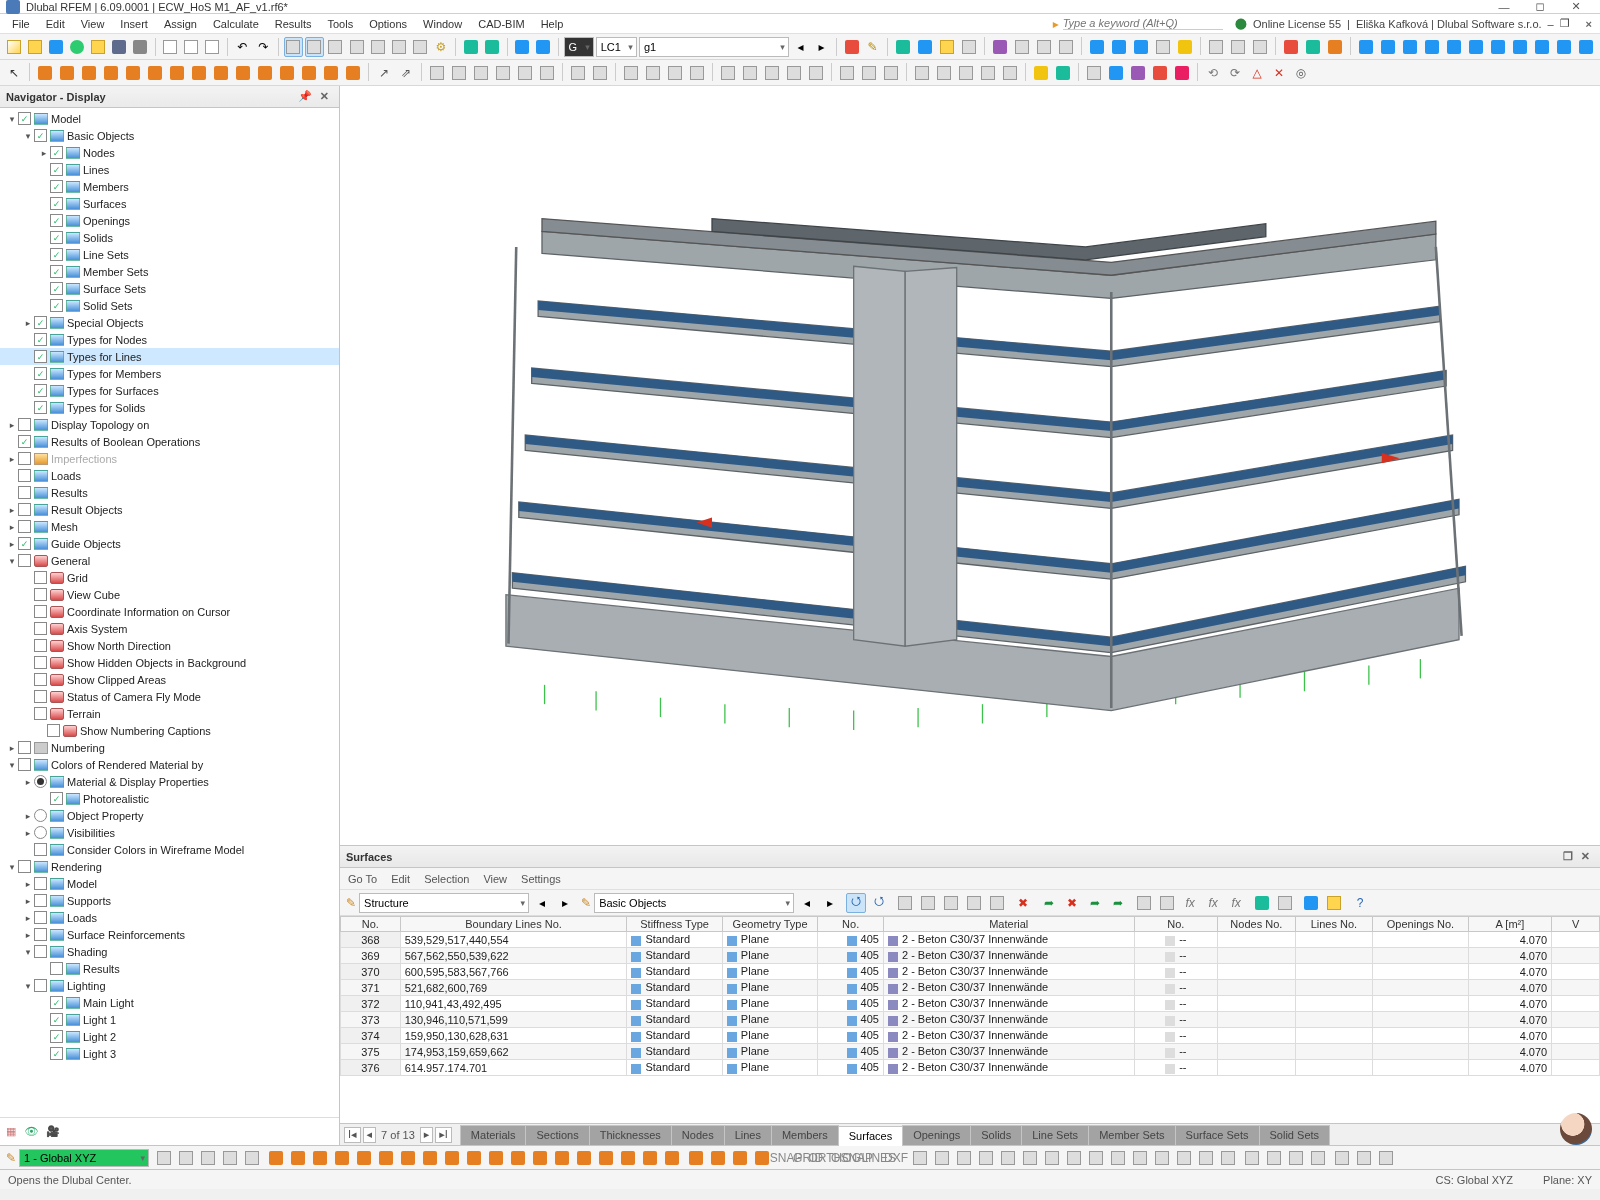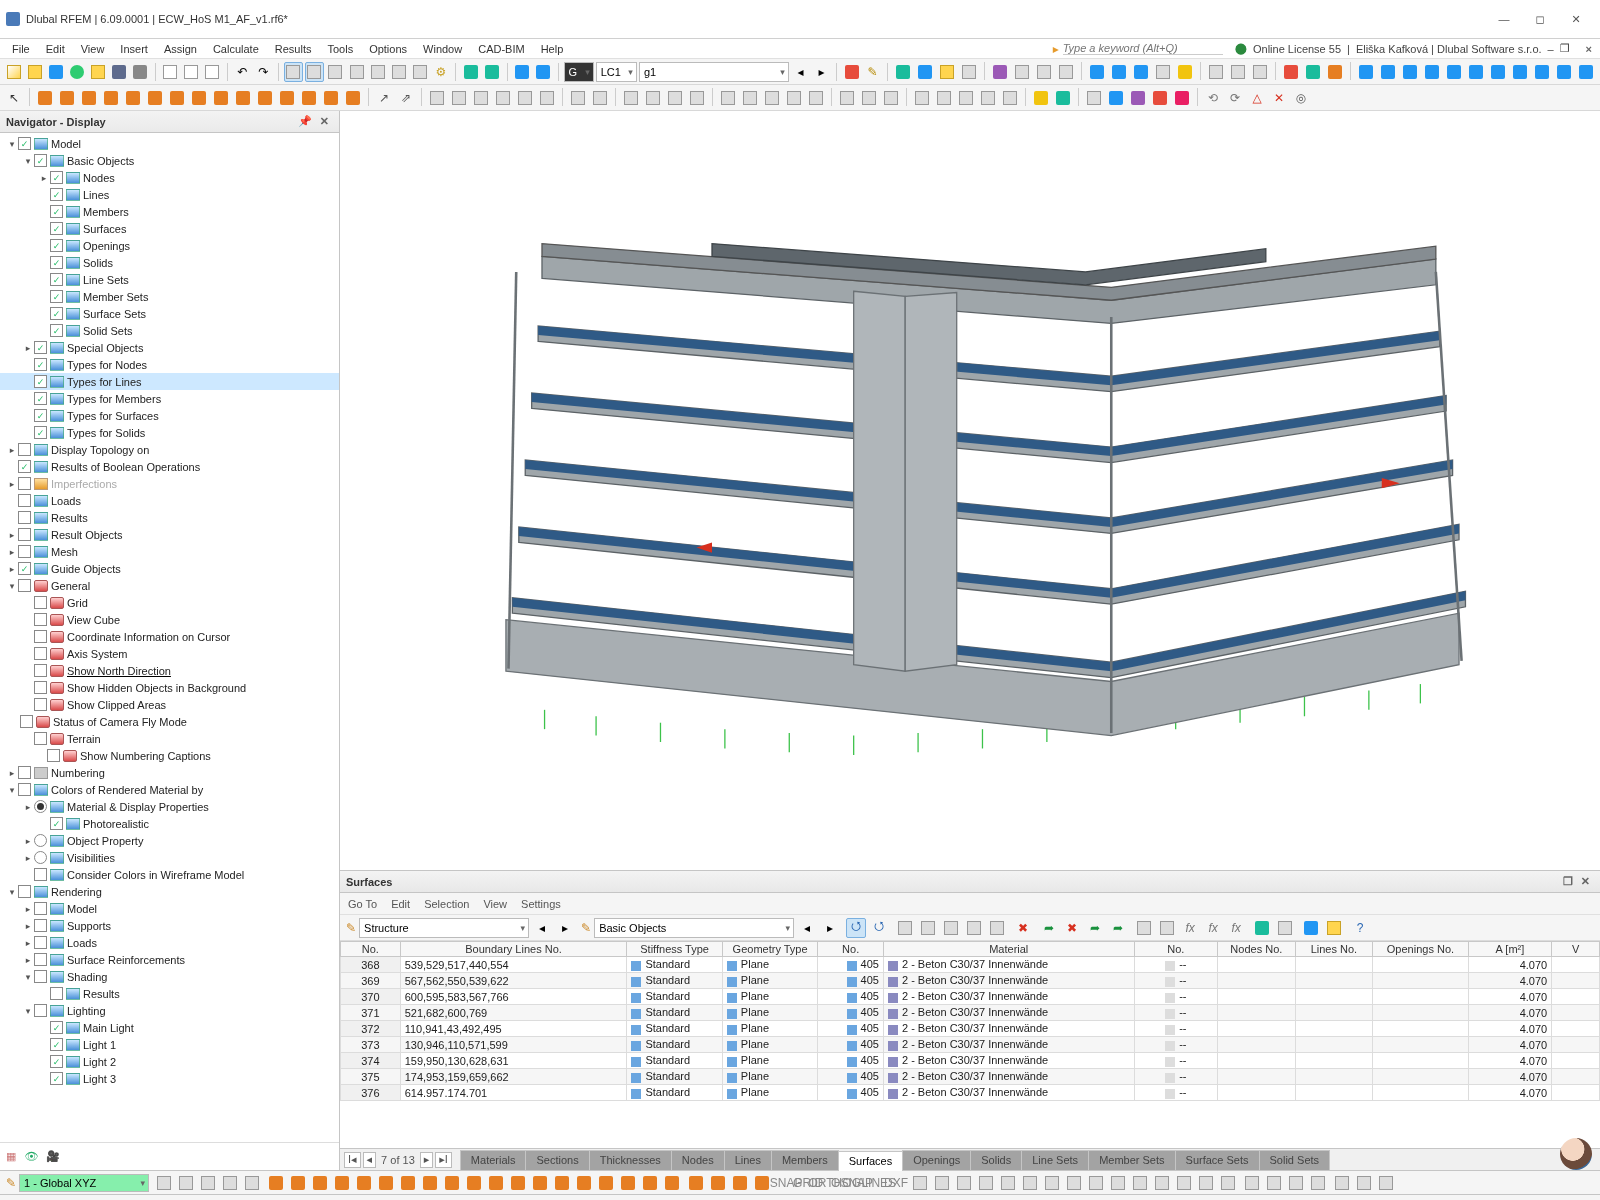--- a/index.html
+++ b/index.html
@@ -1,19 +1,19 @@
 <!DOCTYPE html>
 <html><head>
 <meta charset="utf-8">
 <style>
 * { margin: 0; padding: 0; box-sizing: border-box; font-family: "Segoe UI", Tahoma, sans-serif; font-size: 11px; }
 body { background: #f0f0f0; overflow: hidden; width: 1600px; height: 1200px; }
 
 
-.titlebar { height: 39px; background: #fff; display: flex; align-items: center; padding: 0 6px; border-bottom: 1px solid #d0d0d0; }
+.titlebar { height: 14px; background: #fff; display: flex; align-items: center; padding: 0 6px; border-bottom: 1px solid #d0d0d0; }
 .titlebar .app-icon { width: 14px; height: 14px; background: #4a7ab8; border-radius: 2px; margin-right: 6px; }
 .titlebar .title-text { flex: 0 0 auto; color: #333; }
 .titlebar .spacer { flex: 1; }
 .titlebar .win-btn { width: 36px; height: 22px; display: flex; align-items: center; justify-content: center; color: #555; }
 
 
 .menubar { height: 20px; background: #fff; display: flex; align-items: center; padding: 0 4px; border-bottom: 1px solid #e0e0e0; }
 .menubar .menu-item { padding: 2px 8px; color: #333; cursor: default; }
 .menubar .kw-search { margin-left: auto; display: flex; align-items: center; }
 .menubar .kw-search input { width: 160px; border: none; border-bottom: 1px solid #ccc; font-style: italic; color: #888; font-size: 11px; }
@@ -97,21 +97,21 @@
 
 .bp-tabs { height: 22px; display: flex; align-items: center; gap: 0; background: #f0f0f0; border-top: 1px solid #c5c5c5; padding-left: 4px; }
 .bp-tabs .nav-seg { display: flex; align-items: center; gap: 2px; margin-right: 8px; color: #555; font-size: 10px; }
 .bp-tabs .nav-seg span { padding: 0 3px; border: 1px solid #bbb; background: #fff; height: 16px; display: flex; align-items: center; }
 .bp-tabs .tab { padding: 2px 10px; border: 1px solid #c5c5c5; border-bottom: none; background: #a3a3a3; color: #444; margin-right: -1px; height: 20px; display: flex; align-items: center; }
 .bp-tabs .tab.active { background: #fff; color: #000; position: relative; top: 1px; }
 .bp-tabs .avatar { margin-left: auto; margin-right: 8px; width: 32px; height: 32px; border-radius: 50%; background: radial-gradient(circle at 40% 35%, #f4d6c2 0 40%, #6b4a3b 42% 70%, #3a6696 72% 100%); position: relative; top: -6px; }
 
 
 .footer1 { height: 24px; background: #f5f5f5; border-top: 1px solid #c5c5c5; display: flex; align-items: center; padding: 0 6px; gap: 3px; }
-.footer1 .combo { border:1px solid #bbb; background:#86efac; height:18px; padding:0 16px 0 4px; display:flex; align-items:center; position:relative; min-width:130px;}
+.footer1 .combo { border:1px solid #bbb; background:#22c55e; height:18px; padding:0 16px 0 4px; display:flex; align-items:center; position:relative; min-width:130px;}
 .footer1 .combo::after { content:"▾"; position:absolute; right:3px; color:#666; font-size:9px;}
 .statusbar { height: 20px; background: #f5f5f5; border-top: 1px solid #c5c5c5; display: flex; align-items: center; padding: 0 8px; color: #555; font-size: 11px; }
 .statusbar .seg { margin-left: auto; display: flex; gap: 30px; }
 
 .glyph { font-size: 12px; line-height: 1; }
 </style>
 </head>
 <body>
 
 <div class="titlebar">
@@ -693,39 +693,39 @@
           <span class="tree-cb"></span>
           <span class="tree-ic ic-g"></span>
           <span class="tree-label">Coordinate Information on Cursor</span>
         </div>
         <div class="tree-row" style="padding-left: 22px;">
           <span class="tree-tw"></span>
           <span class="tree-cb"></span>
           <span class="tree-ic ic-g"></span>
           <span class="tree-label">Axis System</span>
         </div>
-        <div class="tree-row" style="padding-left: 22px; text-decoration: underline;">
+        <div class="tree-row" style="padding-left: 22px;">
           <span class="tree-tw"></span>
           <span class="tree-cb"></span>
           <span class="tree-ic ic-g"></span>
           <span class="tree-label">Show North Direction</span>
         </div>
         <div class="tree-row" style="padding-left: 22px;">
           <span class="tree-tw"></span>
           <span class="tree-cb"></span>
           <span class="tree-ic ic-g"></span>
           <span class="tree-label">Show Hidden Objects in Background</span>
         </div>
         <div class="tree-row" style="padding-left: 22px;">
           <span class="tree-tw"></span>
           <span class="tree-cb"></span>
           <span class="tree-ic ic-g"></span>
           <span class="tree-label">Show Clipped Areas</span>
         </div>
-        <div class="tree-row" style="padding-left: 8px;">
+        <div class="tree-row" style="padding-left: 22px;">
           <span class="tree-tw"></span>
           <span class="tree-cb"></span>
           <span class="tree-ic ic-g"></span>
           <span class="tree-label">Status of Camera Fly Mode</span>
         </div>
         <div class="tree-row" style="padding-left: 22px;">
           <span class="tree-tw"></span>
           <span class="tree-cb"></span>
           <span class="tree-ic ic-g"></span>
           <span class="tree-label">Terrain</span>

